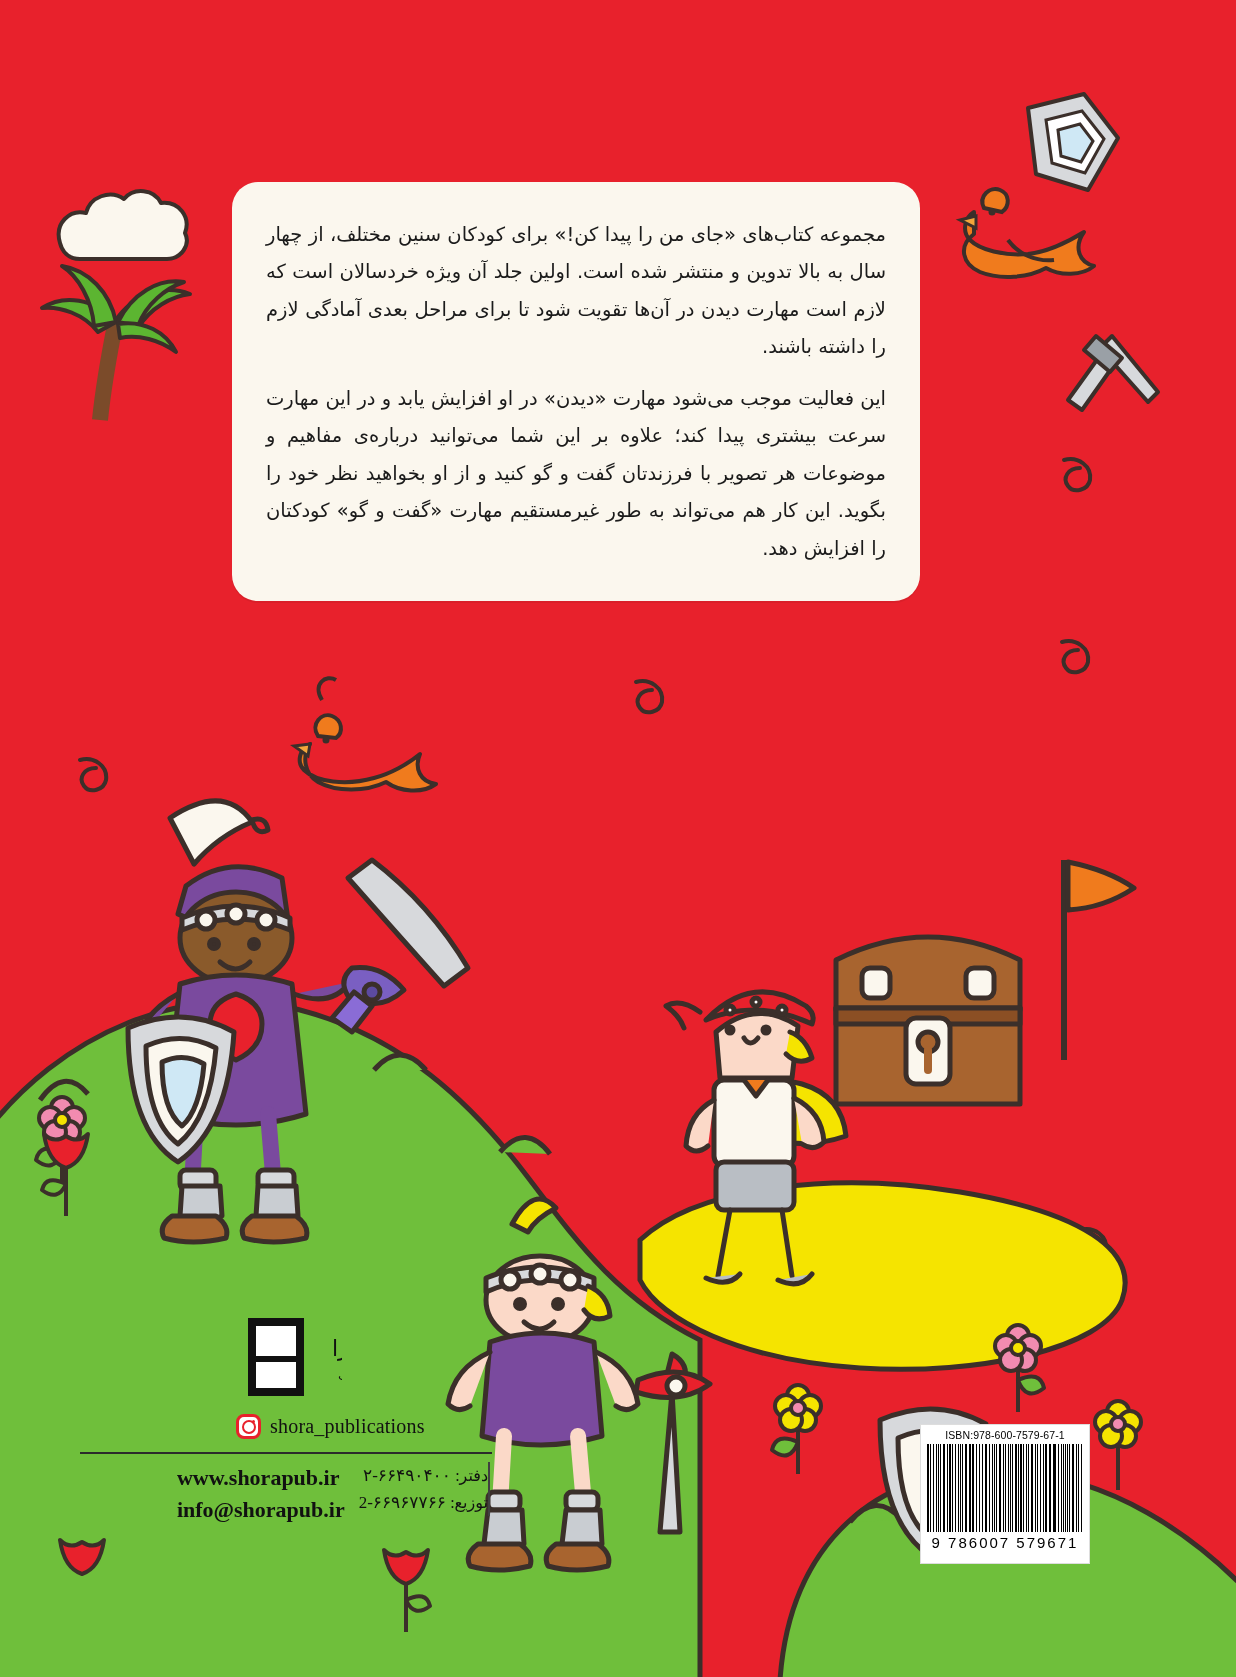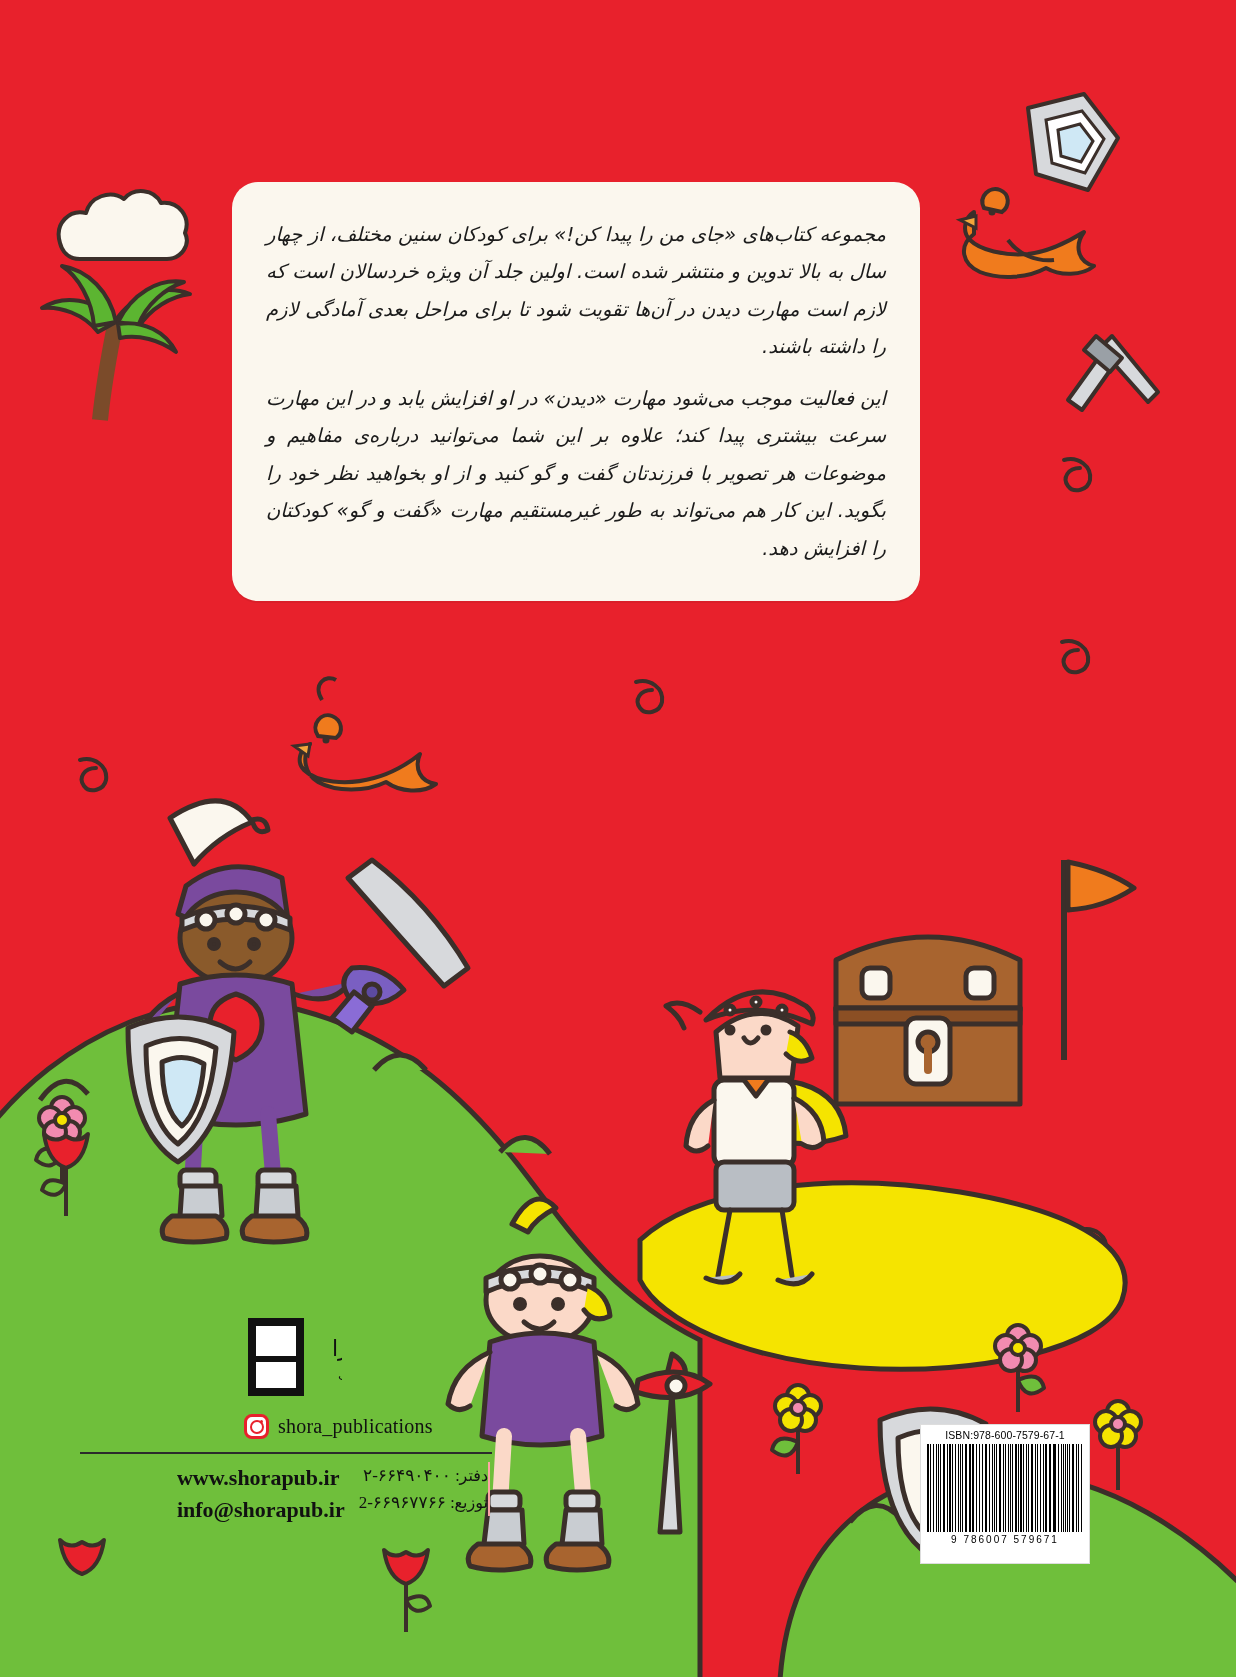--- a/index.html
+++ b/index.html
@@ -30,30 +30,29 @@
   }
   .blurb p{
     margin:0 0 14px 0;
     font-family:"DejaVu Sans", sans-serif;
     font-size:19.5px;
     line-height:1.92;
     color:#1b1b1b;
     text-align:justify;
     text-align-last:right;
     direction:rtl;
-    font-style:italic;
   }
   .blurb p:last-child{margin-bottom:4px;}
 
   
   .logo-box{
     position:absolute;left:246px;top:1316px;width:96px;height:84px;
   }
   .social{
-    position:absolute;left:244px;top:1414px;
+    position:absolute;left:236px;top:1414px;
     display:flex;align-items:center;gap:9px;
     direction:ltr;
   }
   .ig{
     width:25px;height:25px;border:3px solid #E8212C;border-radius:8px;
     background:#fff;position:relative;box-sizing:border-box;
   }
   .ig:before{
     content:"";position:absolute;left:50%;top:50%;width:10px;height:10px;
     transform:translate(-50%,-50%);border:2.5px solid #E8212C;border-radius:50%;
@@ -74,21 +73,21 @@
     display:flex;direction:rtl;align-items:flex-start;
   }
   .contact .web{
     font-family:"Liberation Serif", serif;
     direction:ltr;text-align:left;
     font-size:22px;line-height:1.45;color:#111;
     padding-left:10px;
     font-weight:bold;
   }
   .contact .phones{
-    border-right:2px solid #fca5a5;
+    border-right:2px solid #404040;
     padding-right:0;margin-right:10px;
     padding-left:14px;
     font-family:"Liberation Serif", serif;
     font-size:17px;line-height:1.6;color:#111;
     direction:rtl;text-align:right;
   }
   .ph-row{white-space:nowrap;}
   .ph-label{font-size:16px;}
   .ph-num{font-size:17px;letter-spacing:.3px;}
 
@@ -100,21 +99,21 @@
   }
   .isbn-text{
     font-family:"Liberation Sans", sans-serif;
     font-size:10.5px;color:#000;text-align:center;direction:ltr;letter-spacing:.1px;
     margin-bottom:3px;
   }
   .bars{height:88px;display:flex;align-items:stretch;gap:0;direction:ltr;}
   .bars i{display:block;background:#000;height:100%;}
   .barnum{
     font-family:"Liberation Sans", sans-serif;
-    font-size:10px;text-align:center;direction:ltr;letter-spacing:2px;margin-top:2px;color:#000;
+    font-size:15px;text-align:center;direction:ltr;letter-spacing:2px;margin-top:2px;color:#000;
   }
   .clip-svg{position:absolute;inset:0;pointer-events:none;}
 </style>
 </head>
 <body>
 
 <div class="page">
 
   <svg class="clip-svg" width="1236" height="1677" viewBox="0 0 1236 1677" aria-hidden="true">
 

